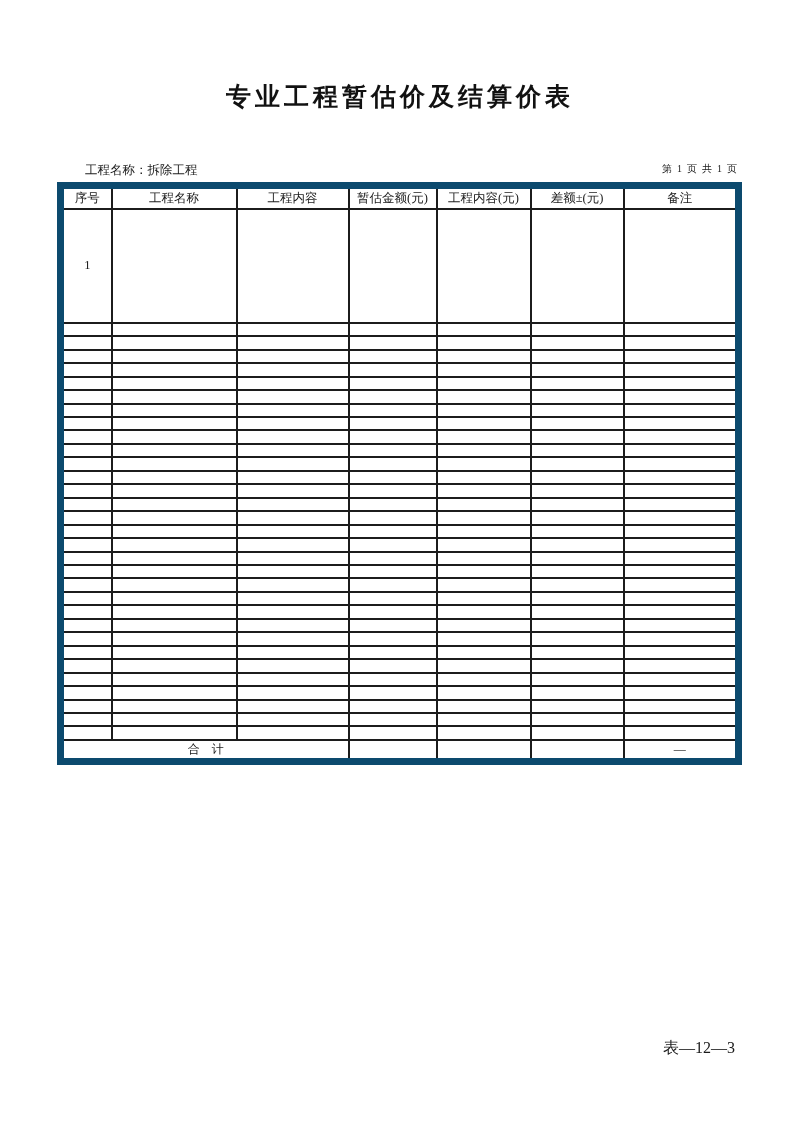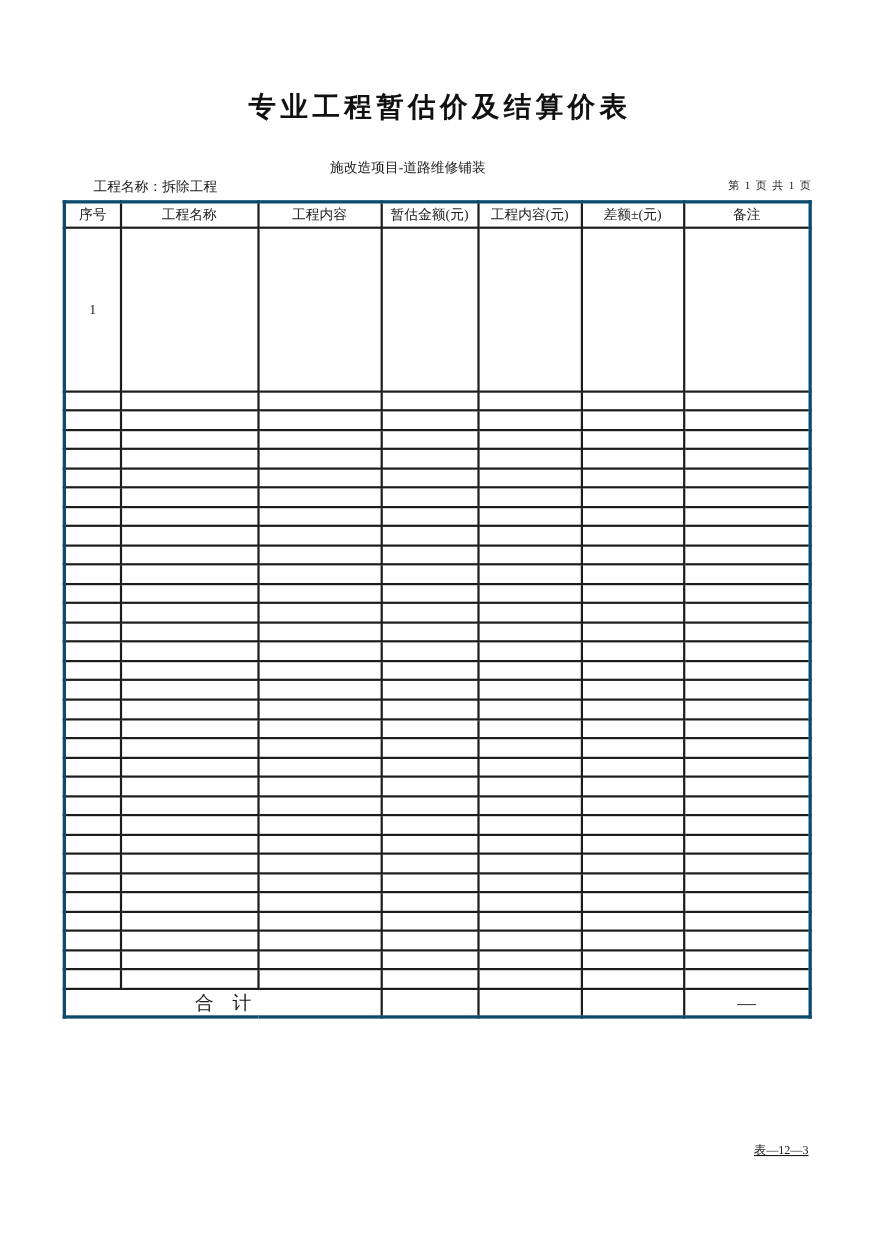--- a/index.html
+++ b/index.html
@@ -47,66 +47,64 @@
     right: 63px;
     top: 162px;
     font-size: 10px;
     white-space: pre;
   }
   table.form-table {
     position: absolute;
     left: 57px;
     top: 182px;
     width: 678px;
-    height: 744px;
+    height: 583px;
     border-collapse: collapse;
     table-layout: fixed;
-    border: 3px solid #0c4a6e;
+    border: 7px solid #0c4a6e;
   }
   table.form-table th,
   table.form-table td {
     border: 2px solid #1c1c1c;
     text-align: center;
     vertical-align: middle;
     font-size: 12.5px;
     font-weight: 400;
     padding: 0;
     overflow: hidden;
     white-space: pre;
   }
   table.form-table thead tr { height: 23px; }
-  table.form-table tr.total-row td { font-size: 17px; }
+  table.form-table tr.total-row td { font-size: 12px; }
   .note {
     position: absolute;
     left: 57px;
     top: 1002px;
     width: 680px;
     font-size: 12px;
     line-height: 16px;
     white-space: nowrap;
   }
   .form-code {
     position: absolute;
     right: 65px;
     top: 1038px;
-    font-size: 11px;
-    text-decoration: underline;
+    font-size: 16px;
   }
 </style>
 </head>
 <body>
 
 <div class="page">
 
   <h1 class="title">专业工程暂估价及结算价表</h1>
 
   <div class="meta-project">工程名称：拆除工程</div>
 
   <div class="meta-section">
-    <div>施改造项目-道路维修铺装</div>
   </div>
 
   <div class="meta-pages">第  1  页  共  1  页</div>
 
   <table class="form-table">
     <colgroup>
       <col style="width:51px">
         <col style="width:125px">
         <col style="width:112px">
       <col style="width:88px">

